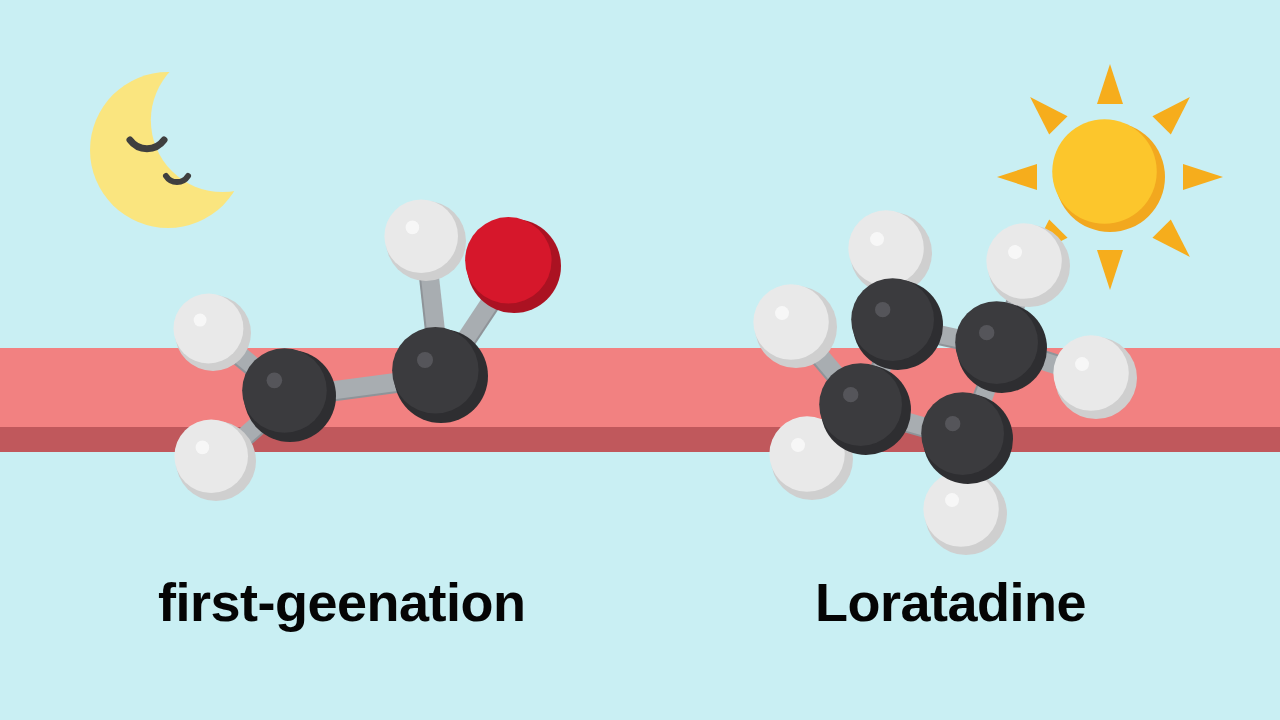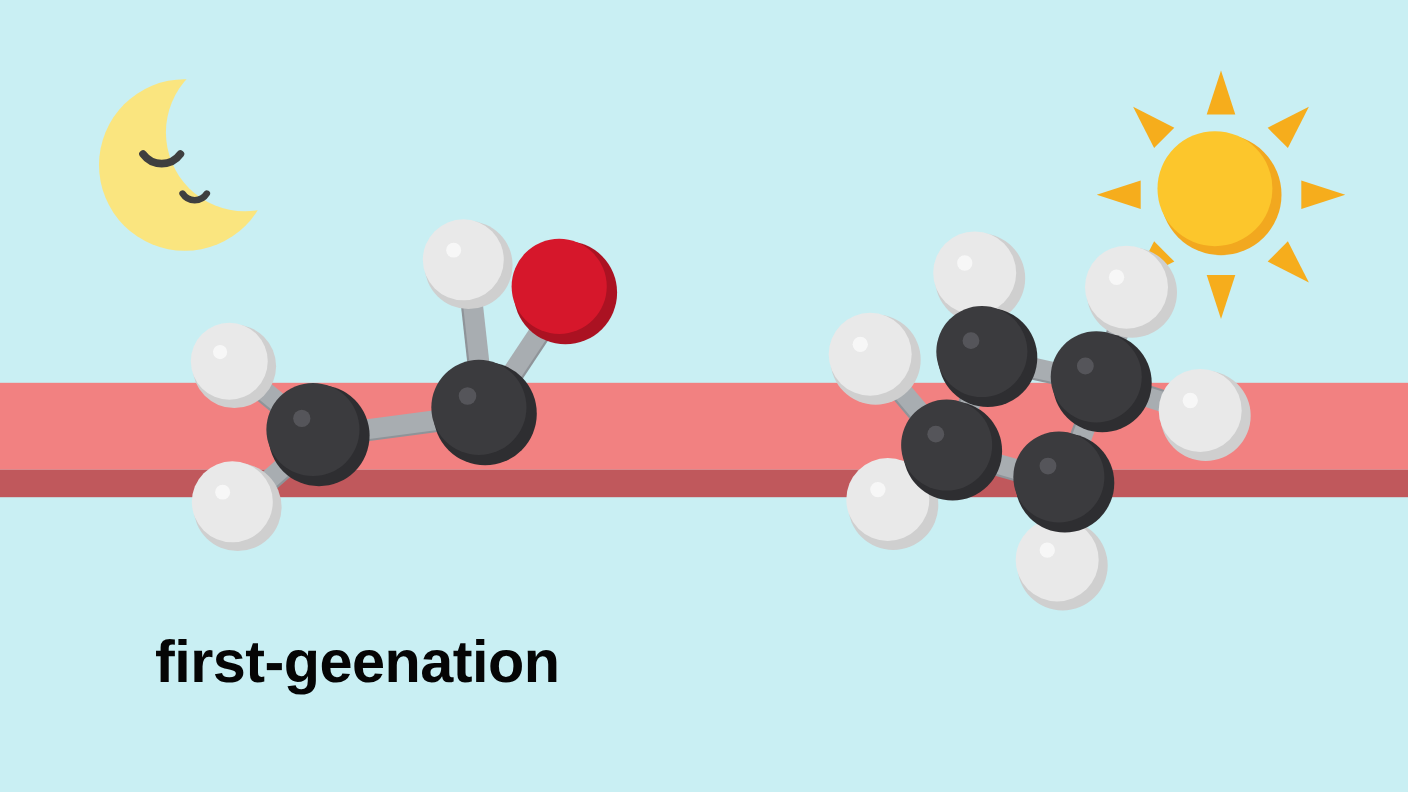--- a/index.html
+++ b/index.html
@@ -28,21 +28,21 @@
     position: absolute;
     font-family: "Liberation Sans", sans-serif;
     font-weight: bold;
     font-size: 54px;
     line-height: 1;
     color: #050505;
     letter-spacing: -0.5px;
     white-space: nowrap;
     user-select: none;
   }
-  #label-left  { left: 141px; top: 575px; }
+  #label-left  { left: 158px; top: 575px; }
   #label-right { left: 815px; top: 575px; }
 </style>
 </head>
 <body>
 
 <div id="stage">
 
   <svg id="scene-svg" viewBox="0 0 1280 720">
       <rect x="0" y="0" width="1280" height="720" fill="#c9eff3"></rect>
       <g>
@@ -186,14 +186,15 @@
         <g>
           <circle cx="968" cy="439" r="45" fill="#2e2e31"></circle>
           <circle cx="962.6" cy="433.6" r="41.4" fill="#3b3b3e"></circle>
           <circle cx="952.7" cy="423.7" r="7.65" fill="#5a5a5f" opacity="0.85"></circle>
         </g>
       </g>
     </svg>
 
   <div class="label-text" id="label-left">first-geenation</div>
 
+  <div class="label-text" id="label-right">Loratadine</div>
 
 </div>
 
 </body></html>

